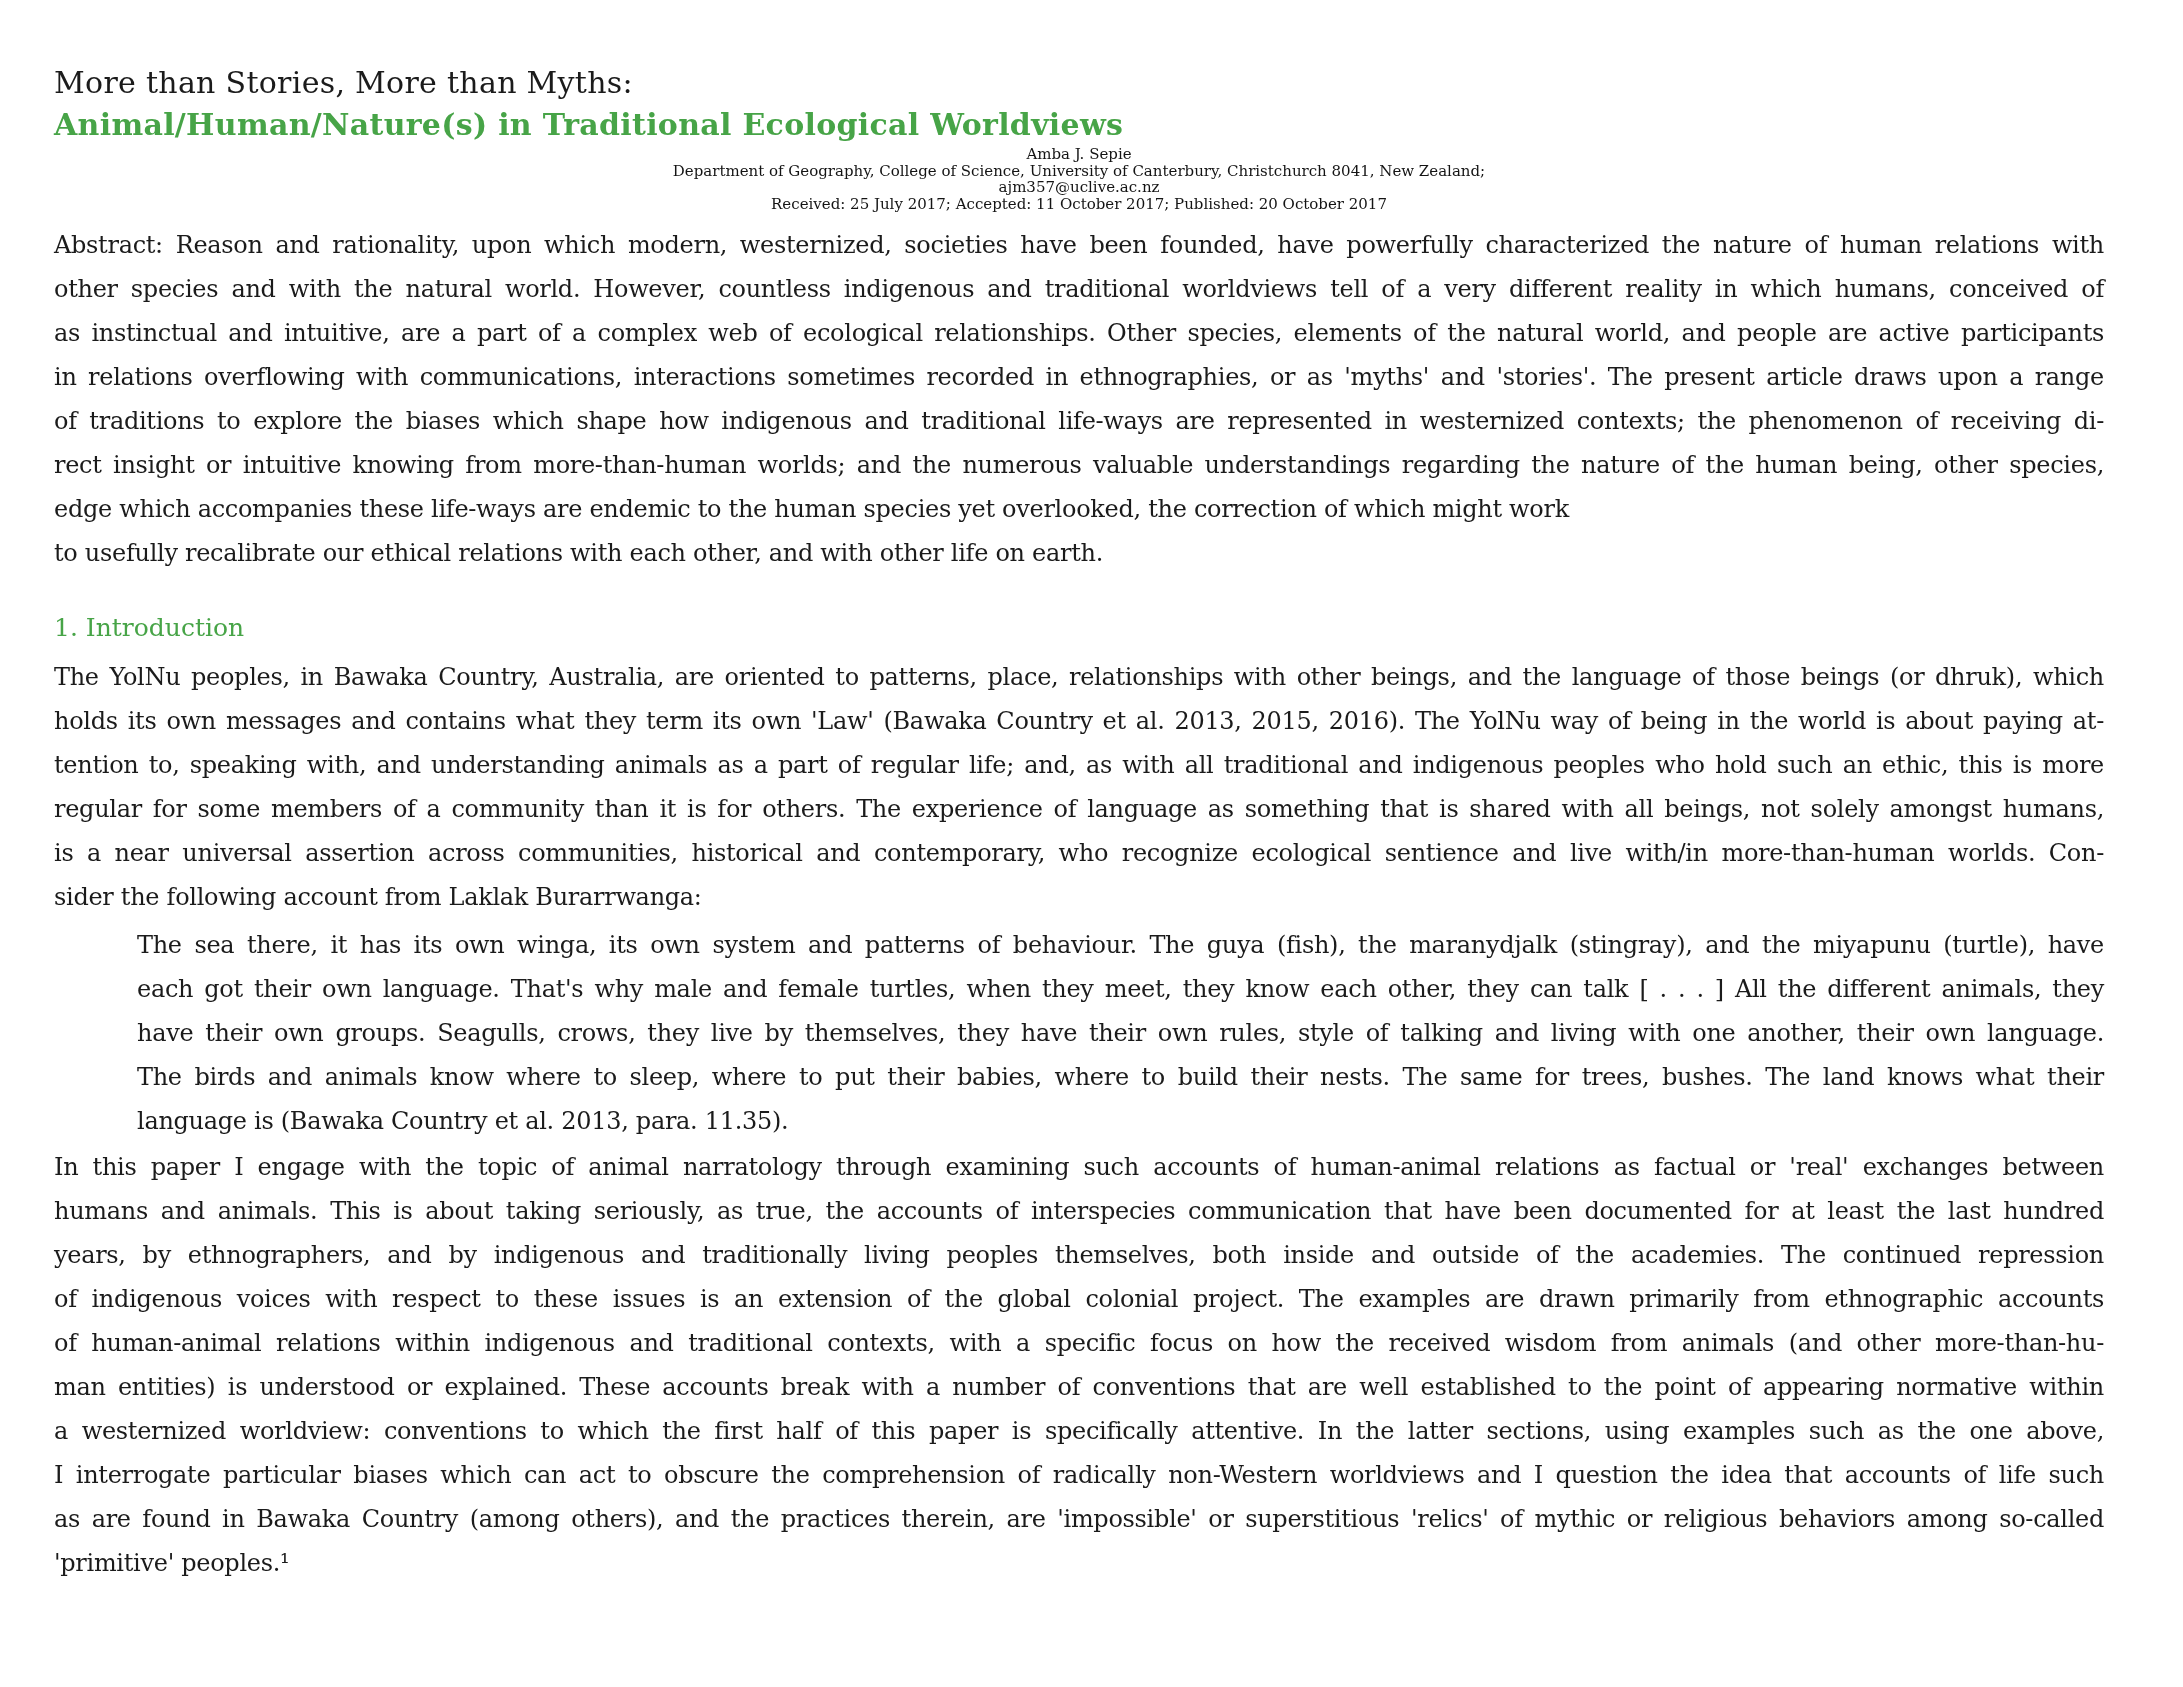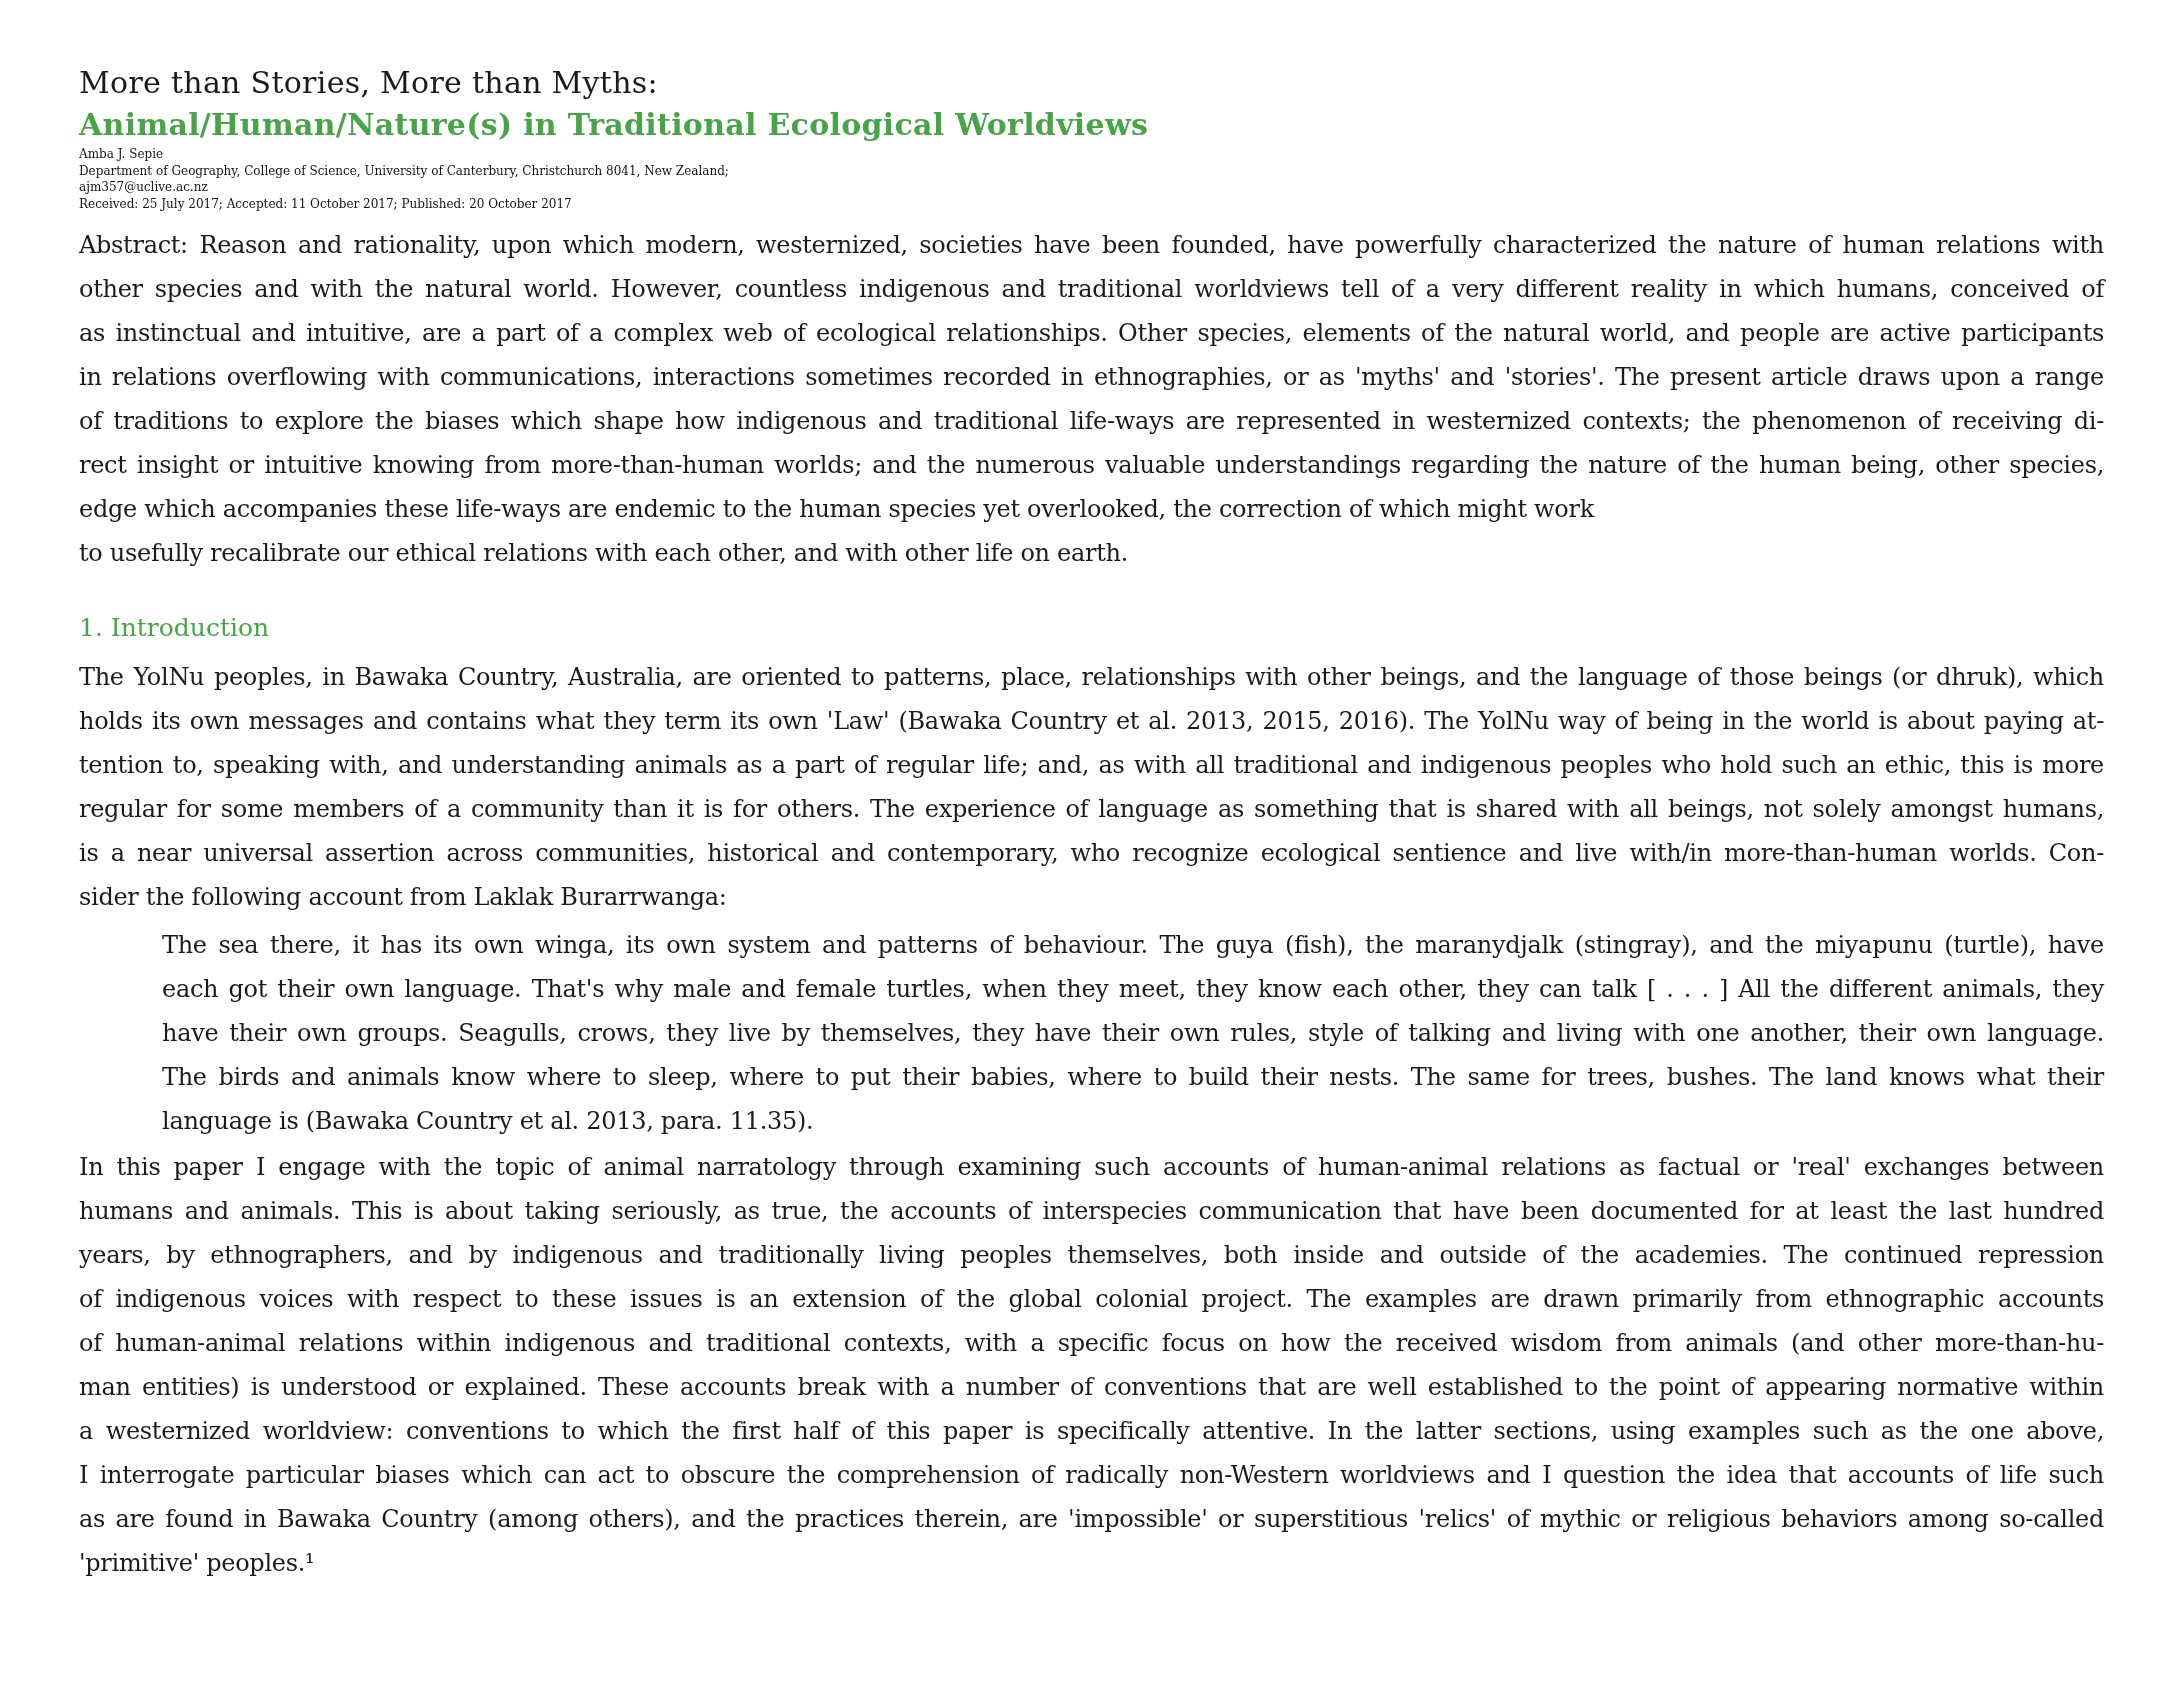--- a/index.html
+++ b/index.html
@@ -11,44 +11,45 @@
     width: 2183px;
     height: 1687px;
     overflow: hidden;
     font-family: "DejaVu Serif", "Liberation Serif", serif;
     color: #1b1b1b;
   }
   .page {
     box-sizing: border-box;
     width: 2183px;
     height: 1445px;
-    padding: 66px 79px 0 79px;
+    padding: 66px 79px 0 54px;
     background: #ffffff;
   }
   h1.title {
     margin: 0;
     font-size: 30px;
     line-height: 34px;
     font-weight: normal;
     color: #1b1b1b;
     letter-spacing: 0.3px;
   }
   h2.subtitle {
     margin: 8px 0 0 0;
     font-size: 30px;
     line-height: 34px;
     font-weight: bold;
     color: var(--accent, #47a447);
     letter-spacing: 0.3px;
   }
   .meta {
     margin-top: 4px;
-    font-size: 12px;
+    font-size: 15px;
     line-height: 16.5px;
     color: #141414;
+    text-align: center;
   }
   .abstract {
     margin-top: 13.2px;
   }
   .para, .abstract, .quote {
     font-size: 24px;
     letter-spacing: -0.3px;
     margin-top: 11px;
   }
   .line {

